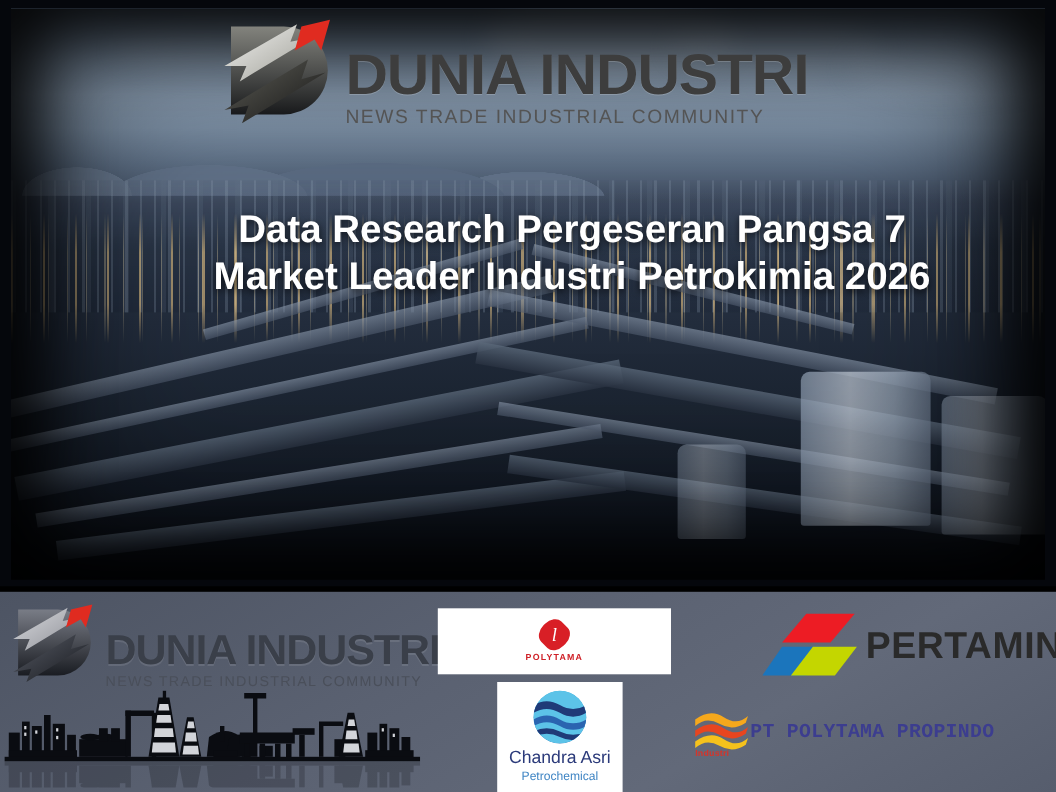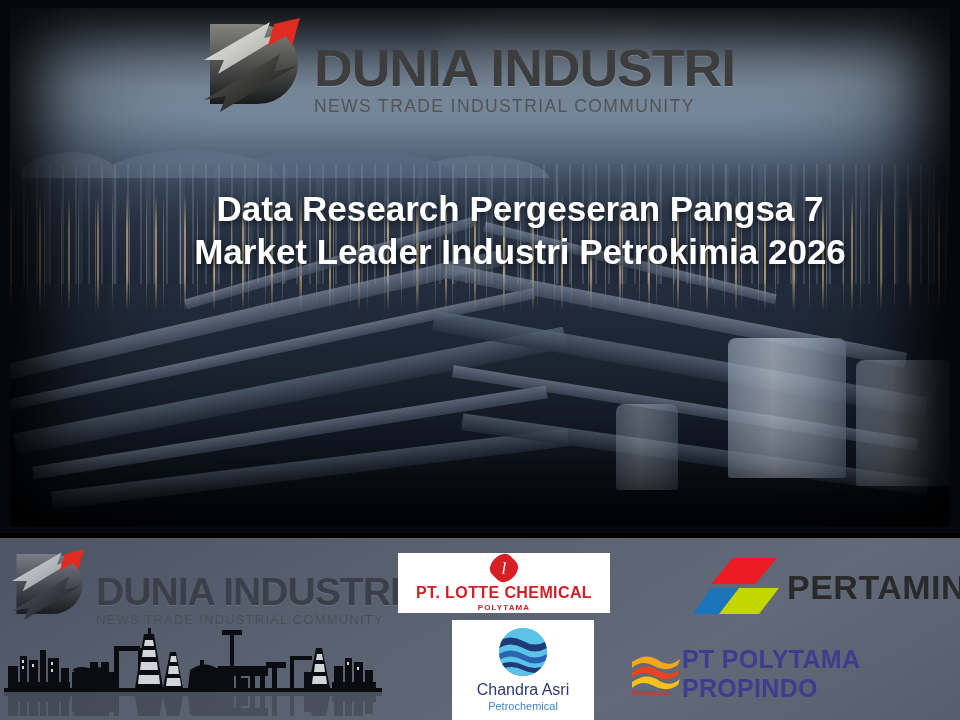--- a/index.html
+++ b/index.html
@@ -70,21 +70,21 @@
   .fbrand .brand-mark{width:84px;height:72px;}
   .fbrand .brand-title{font-size:38px;color:#3a3f49;text-shadow:0 1px 0 rgba(255,255,255,.10);}
   .fbrand .brand-sub{font-size:13px;letter-spacing:1.2px;color:#4a4f5a;}
 
   .skyline{position:absolute;left:4px;top:88px;width:378px;height:90px;}
 
   
   .box{position:absolute;background:#fff;display:flex;flex-direction:column;
     align-items:center;justify-content:center;}
   .box-lotte{left:398px;top:553px;width:212px;height:60px;}
-  .box-asri{left:452px;top:620px;width:142px;height:100px;}
+  .box-asri{left:452px;top:620px;width:114px;height:100px;}
 
   .lotte-mark{width:26px;height:26px;background:#d81f26;border-radius:9px 9px 9px 9px/12px 12px 12px 12px;
     transform:rotate(45deg);display:flex;align-items:center;justify-content:center;margin-bottom:2px;}
   .lotte-mark span{transform:rotate(-45deg);color:#fff;font-family:"Liberation Serif",serif;
     font-style:italic;font-size:17px;line-height:1;}
   .lotte-name{color:#cf2027;font-size:16px;font-weight:bold;letter-spacing:.4px;
     font-family:"Liberation Sans",sans-serif;margin-top:1px;}
   .lotte-country{color:#cf2027;font-size:8px;font-weight:bold;letter-spacing:1.1px;margin-top:1px;}
 
   .asri-globe{width:48px;height:48px;border-radius:50%;overflow:hidden;position:relative;
@@ -94,22 +94,22 @@
 
   
   .pertamina{position:absolute;left:693px;top:556px;display:flex;align-items:center;}
   .pmark{position:relative;width:88px;height:62px;flex:none;}
   .ptext{color:#2a2a2a;font-size:34px;font-weight:bold;letter-spacing:.5px;margin-left:6px;
     font-family:"Liberation Sans",sans-serif;}
 
   
   .polytama{position:absolute;left:630px;top:645px;display:flex;align-items:center;}
   .polymark{position:relative;width:52px;height:42px;flex:none;}
-  .polyname{color:#3c3d8f;font-size:25px;font-weight:bold;letter-spacing:.3px;
-    font-family:Liberation Sans, sans-serif;}
+  .polyname{color:#3c3d8f;font-size:18px;font-weight:bold;letter-spacing:.3px;
+    font-family:Liberation Mono, monospace;}
   .masplene{position:absolute;left:2px;bottom:-2px;color:#d6342a;font-size:8px;font-weight:bold;
     letter-spacing:.2px;font-family:"Liberation Sans",sans-serif;}
 </style>
 </head>
 <body>
 
 <div class="slide">
 
   <div class="hero">
     <div class="hero-photo">
@@ -280,21 +280,20 @@
           <path d="M309 50 l13 0 l1 8 l-15 0z"></path>
         </g>
         <use href="#city" transform="translate(0,132) scale(1,-1)" opacity=".22" fill="url(#refl)"></use>
       </svg>
     </div>
 
     <div class="box box-lotte" style="left:398px;top:15px;">
       <div class="lotte-mark">
           <span>l</span>
         </div>
-      <div class="lotte-name">PT. LOTTE CHEMICAL</div>
       <div class="lotte-country">POLYTAMA</div>
     </div>
 
     <div class="box box-asri" style="left:452px;top:82px;">
       <div class="asri-globe">
         <svg viewBox="0 0 48 48" width="48" height="48">
           <circle cx="24" cy="24" r="24" fill="#5cc3e8"></circle>
           <path d="M0 13 q12 -7 24 0 t24 0 v7 q-12 7 -24 0 t-24 0z" fill="#1f3a78"></path>
           <path d="M0 26 q12 -7 24 0 t24 0 v6 q-12 7 -24 0 t-24 0z" fill="#2a64b0"></path>
           <path d="M0 37 q12 -6 24 0 t24 0 v5 q-12 6 -24 0 t-24 0z" fill="#1f3a78"></path>
@@ -315,19 +314,19 @@
       <div class="ptext">PERTAMINA</div>
     </div>
 
     <div class="polytama" style="top:107px;">
       <div class="polymark">
         <svg viewBox="0 0 52 42" width="52" height="42">
           <path d="M2 9 q14 -10 26 -2 t22 -1 l-2 6 q-12 8 -24 1 t-22 2z" fill="#f5a81c"></path>
           <path d="M2 19 q14 -10 26 -2 t22 -1 l-2 6 q-12 8 -24 1 t-22 2z" fill="#e8451f"></path>
           <path d="M2 29 q14 -10 26 -2 t22 -1 l-2 6 q-12 8 -24 1 t-22 2z" fill="#f5c21c"></path>
         </svg>
-        <div class="masplene">Research</div>
+        <div class="masplene">Industri</div>
       </div>
       <div class="polyname">PT POLYTAMA PROPINDO</div>
     </div>
 
   </div>
 </div>
 
 </body></html>

